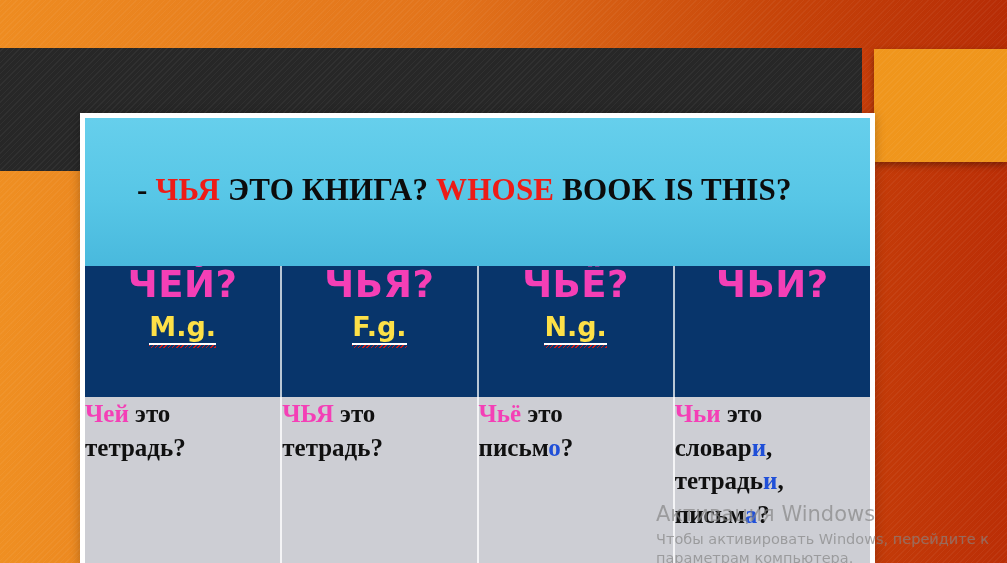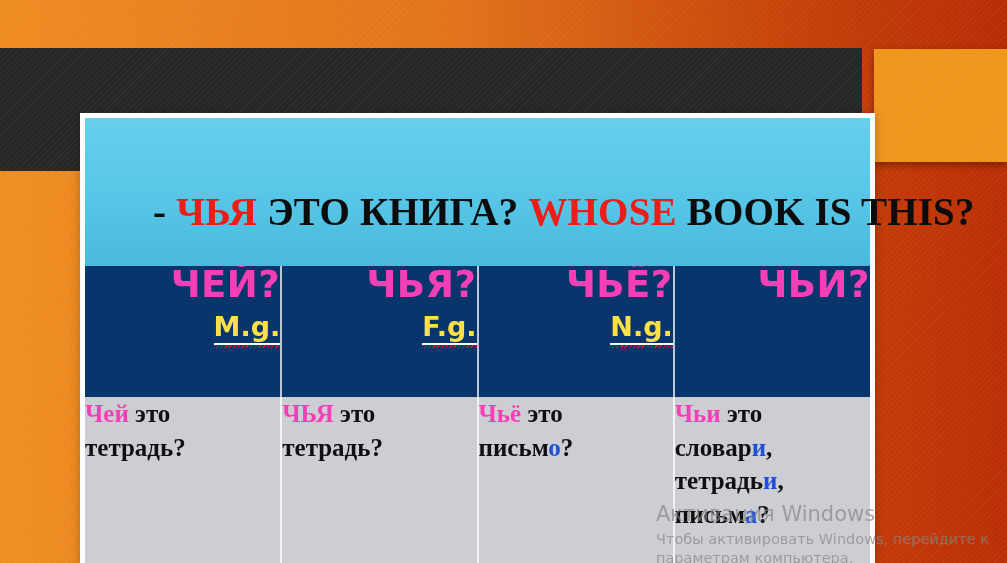--- a/index.html
+++ b/index.html
@@ -72,24 +72,24 @@
 
   .headline {
     position: relative;
     width: 785px;
     height: 148px;
     background: linear-gradient(180deg, #66cfec 0%, #57c6e6 55%, #49b9dd 100%);
     box-sizing: border-box;
     padding: 52px 0 0 52px;
   }
   .headline p {
-    margin: 16px;
+    margin: 0;
     font-family: "Liberation Serif", "DejaVu Serif", serif;
     font-weight: 700;
-    font-size: 39px;
+    font-size: 31px;
     line-height: 1.32;
     color: #0c0c0c;
     letter-spacing: 0.2px;
     white-space: nowrap;
   }
   .hl-red { color: #ee1c17; }
 
   
   .tbl {
     width: 785px;
@@ -97,21 +97,21 @@
     table-layout: fixed;
   }
   .tbl th, .tbl td {
     width: 196.25px;
     vertical-align: top;
     padding: 0;
   }
   .hdr-cell {
     background: #08356b;
     height: 131px;
-    text-align: right;
+    text-align: center;
     border-right: 2px solid #b9c6d4;
     box-sizing: border-box;
     padding-top: 10px;
   }
   .hdr-cell:last-child { border-right: none; }
   .hdr-q {
     display: block;
     font-family: "DejaVu Sans", "Liberation Sans", sans-serif;
     font-weight: 700;
     font-size: 37px;

